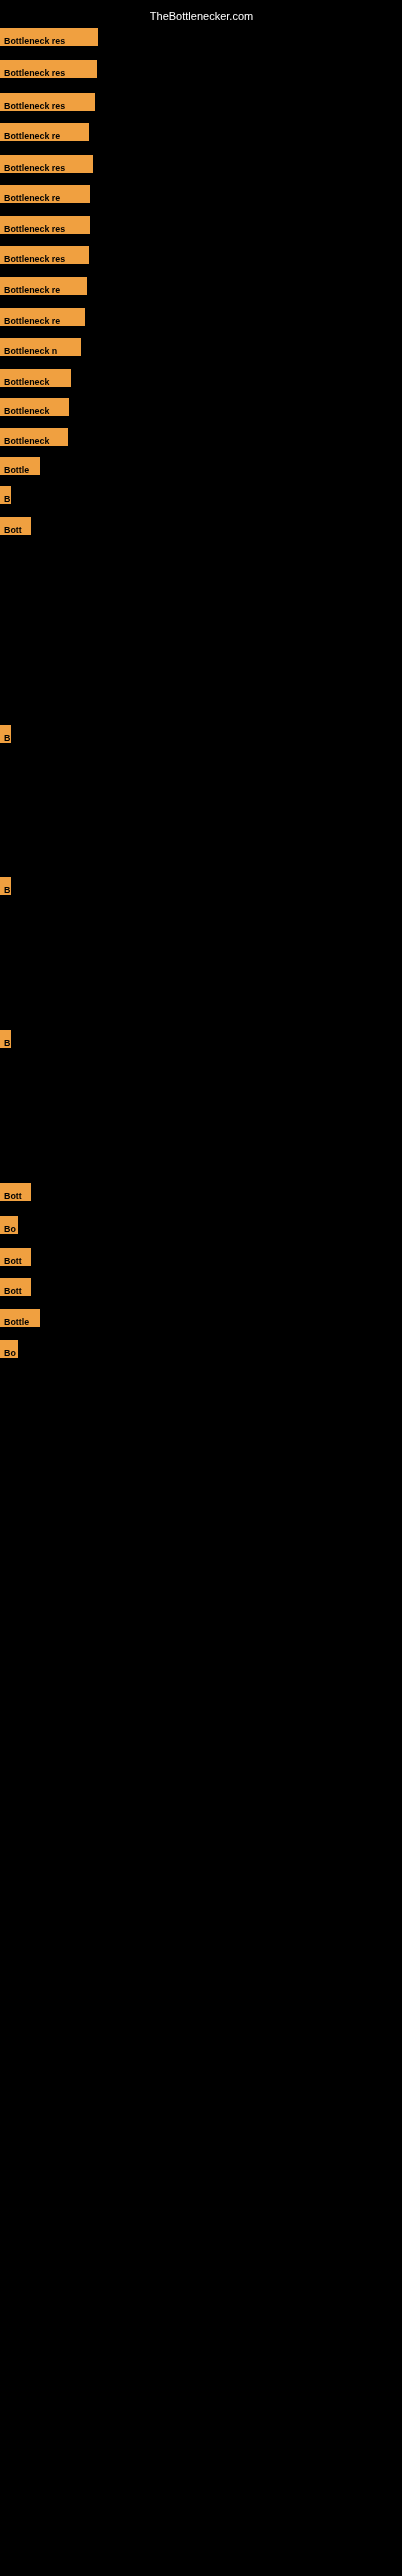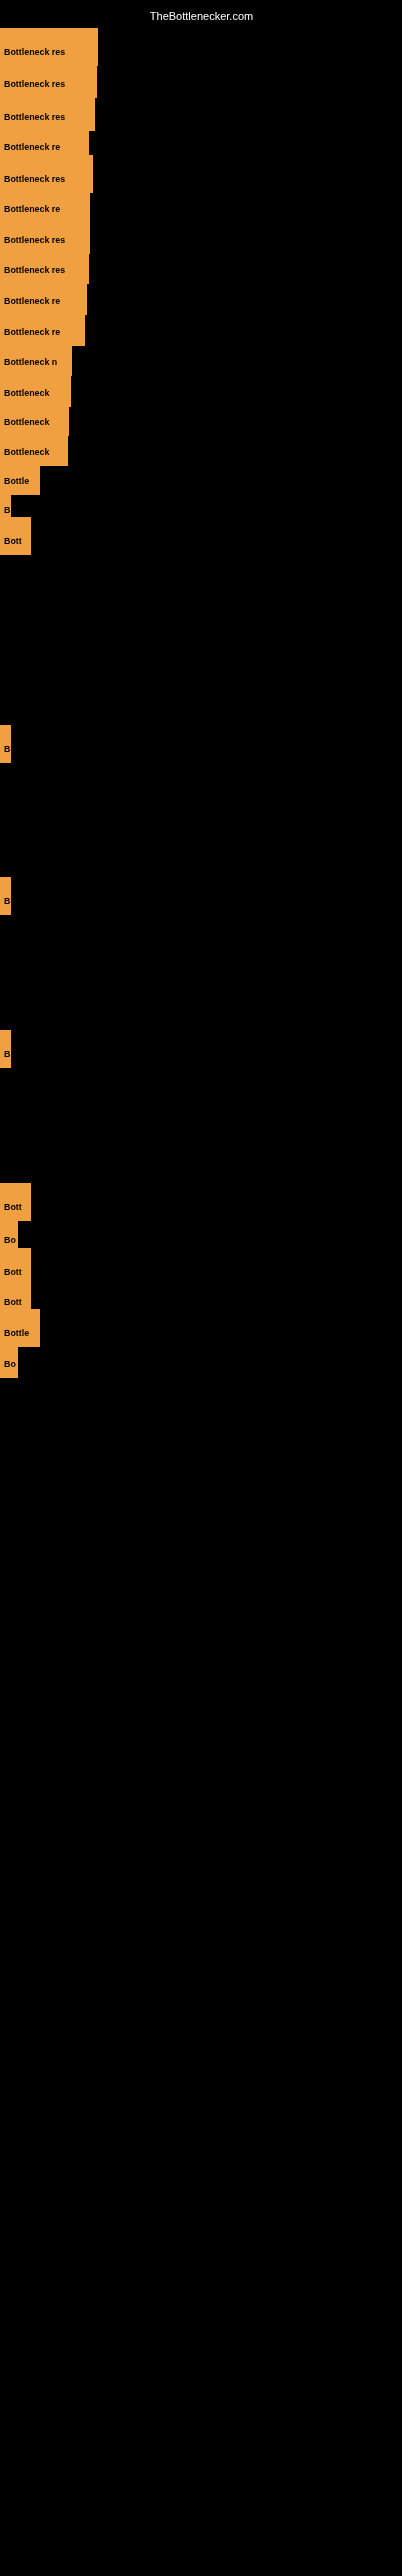--- a/index.html
+++ b/index.html
@@ -22,21 +22,21 @@
       position: absolute;
       top: 3.2px;
       left: 0;
       right: 0;
     }
     .bottleneck-label {
       background-color: #f0a040;
       color: #000000;
       font-size: 8.9px;
       font-weight: bold;
-      padding: 19px 4px;
+      padding: 8px 4px;
       position: absolute;
       white-space: nowrap;
       overflow: hidden;
     }
   </style>
 </head>
 <body>
 
 <span class="site-title">TheBottlenecker.com</span>
 
@@ -44,21 +44,21 @@
     <div class="bottleneck-label" style="top: 28px; left: 0px; width: 98px; height: 17.7px;">Bottleneck res</div>
     <div class="bottleneck-label" style="top: 60px; left: 0px; width: 97px; height: 17.7px;">Bottleneck res</div>
     <div class="bottleneck-label" style="top: 93px; left: 0px; width: 95px; height: 17.7px;">Bottleneck res</div>
     <div class="bottleneck-label" style="top: 123px; left: 0px; width: 89px; height: 17.7px;">Bottleneck re</div>
     <div class="bottleneck-label" style="top: 155px; left: 0px; width: 93px; height: 17.7px;">Bottleneck res</div>
     <div class="bottleneck-label" style="top: 185px; left: 0px; width: 90px; height: 17.7px;">Bottleneck re</div>
     <div class="bottleneck-label" style="top: 216px; left: 0px; width: 90px; height: 17.7px;">Bottleneck res</div>
     <div class="bottleneck-label" style="top: 246px; left: 0px; width: 89px; height: 17.7px;">Bottleneck res</div>
     <div class="bottleneck-label" style="top: 277px; left: 0px; width: 87px; height: 17.7px;">Bottleneck re</div>
     <div class="bottleneck-label" style="top: 308px; left: 0px; width: 85px; height: 17.7px;">Bottleneck re</div>
-    <div class="bottleneck-label" style="top: 338px; left: 0px; width: 72px; height: 17.7px;">Bottleneck n</div>
+    <div class="bottleneck-label" style="top: 338px; left: 0px; width: 81px; height: 17.7px;">Bottleneck n</div>
     <div class="bottleneck-label" style="top: 369px; left: 0px; width: 71px; height: 17.7px;">Bottleneck</div>
     <div class="bottleneck-label" style="top: 398px; left: 0px; width: 69px; height: 17.7px;">Bottleneck</div>
     <div class="bottleneck-label" style="top: 428px; left: 0px; width: 68px; height: 17.7px;">Bottleneck</div>
     <div class="bottleneck-label" style="top: 457px; left: 0px; width: 40px; height: 17.7px;">Bottle</div>
     <div class="bottleneck-label" style="top: 486px; left: 0px; width: 11.3px; height: 17.7px;">B</div>
     <div class="bottleneck-label" style="top: 517px; left: 0px; width: 31px; height: 17.7px;">Bott</div>
     <div class="bottleneck-label" style="top: 725px; left: 0px; width: 11.3px; height: 17.7px;">B</div>
     <div class="bottleneck-label" style="top: 877px; left: 0px; width: 11.3px; height: 17.7px;">B</div>
     <div class="bottleneck-label" style="top: 1030px; left: 0px; width: 11.3px; height: 17.7px;">B</div>
     <div class="bottleneck-label" style="top: 1183px; left: 0px; width: 31px; height: 17.7px;">Bott</div>

